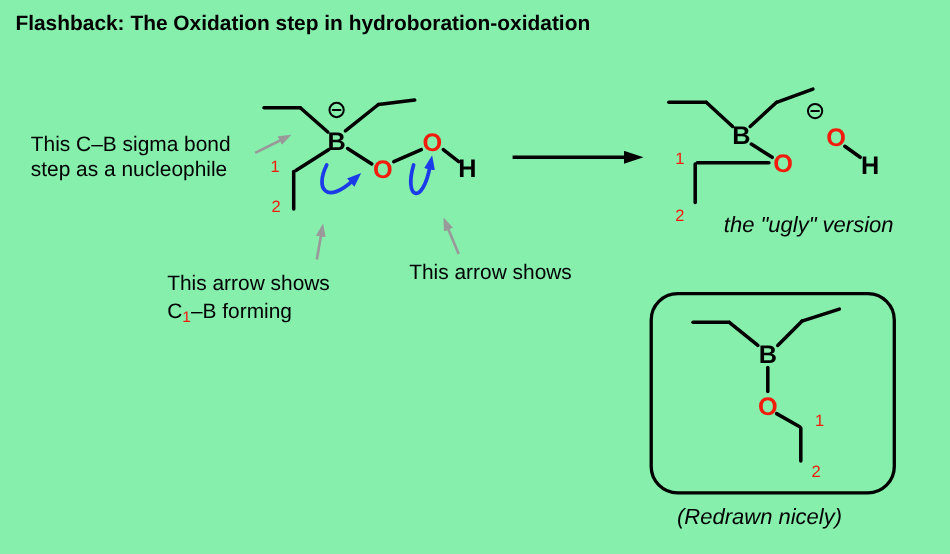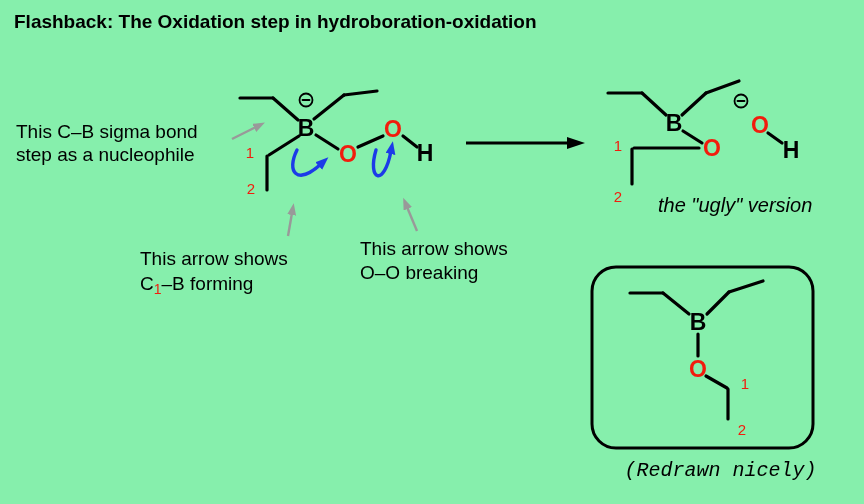--- a/index.html
+++ b/index.html
@@ -1,20 +1,20 @@
 <!DOCTYPE html>
 <html><head>
 <meta charset="utf-8">
 <style>
   html,body{margin:0;padding:0;background:#fff;}
   #page{position:relative;width:864px;height:504px;background:#86efac;overflow:hidden;
         font-family:"Liberation Sans", sans-serif;color:#000;}
   #diagram-svg{position:absolute;left:0;top:0;width:864px;height:504px;}
   .title{position:absolute;left:14px;top:11px;font-size:19px;font-weight:bold;white-space:nowrap;}
-  .note{position:absolute;font-size:19px;line-height:23px;color:#000;white-space:nowrap;}
+  .note{position:absolute;font-size:19px;line-height:23px;color:#000;white-space:nowrap;margin-left:12px;}
   .note-cb{line-height:25px;}
   .sub1{font-size:14px;position:relative;top:4px;color:#f21c0d;}
   .caption-italic{position:absolute;font-size:20px;font-style:italic;white-space:nowrap;}
   .caption-center{text-align:center;}
   svg text{font-family:"Liberation Sans", sans-serif;}
   .atom{font-weight:bold;font-size:23px;}
   .atom-red{fill:#f21c0d;}
   .atom-black{fill:#000;}
   .num-red{fill:#f21c0d;font-size:15px;}
 </style>
@@ -30,25 +30,24 @@
     <div>step as a nucleophile</div>
   </div>
 
   <div class="note note-cb" style="left:140px;top:246px;">
     <div>This arrow shows</div>
     <div><span>C</span><span class="sub1">1</span><span>–B forming</span></div>
   </div>
 
   <div class="note" style="left:360px;top:237px;line-height:24px;">
     <div>This arrow shows</div>
-    <div>O–O breaking</div>
   </div>
 
   <div class="caption-italic" style="left:658px;top:194px;">the "ugly" version</div>
-  <div class="caption-italic caption-center" style="left:610px;top:459px;width:221px;font-family:Liberation Mono, monospace;">(Redrawn nicely)</div>
+  <div class="caption-italic caption-center" style="left:580px;top:459px;width:221px;">(Redrawn nicely)</div>
 
   <svg id="diagram-svg" viewBox="0 0 864 504">
     <defs>
       <marker id="mblack" markerUnits="userSpaceOnUse" markerWidth="20" markerHeight="14" refX="1" refY="6" orient="auto">
         <path d="M0,0 L18,6 L0,12 Z" fill="#000"></path>
       </marker>
       <marker id="mblue" markerUnits="userSpaceOnUse" markerWidth="15" markerHeight="11" refX="3" refY="5" orient="auto">
         <path d="M0,0 L13,5 L0,10 Z" fill="#1c3be8"></path>
       </marker>
       <marker id="mgray" markerUnits="userSpaceOnUse" markerWidth="14" markerHeight="10" refX="2" refY="4.5" orient="auto">

